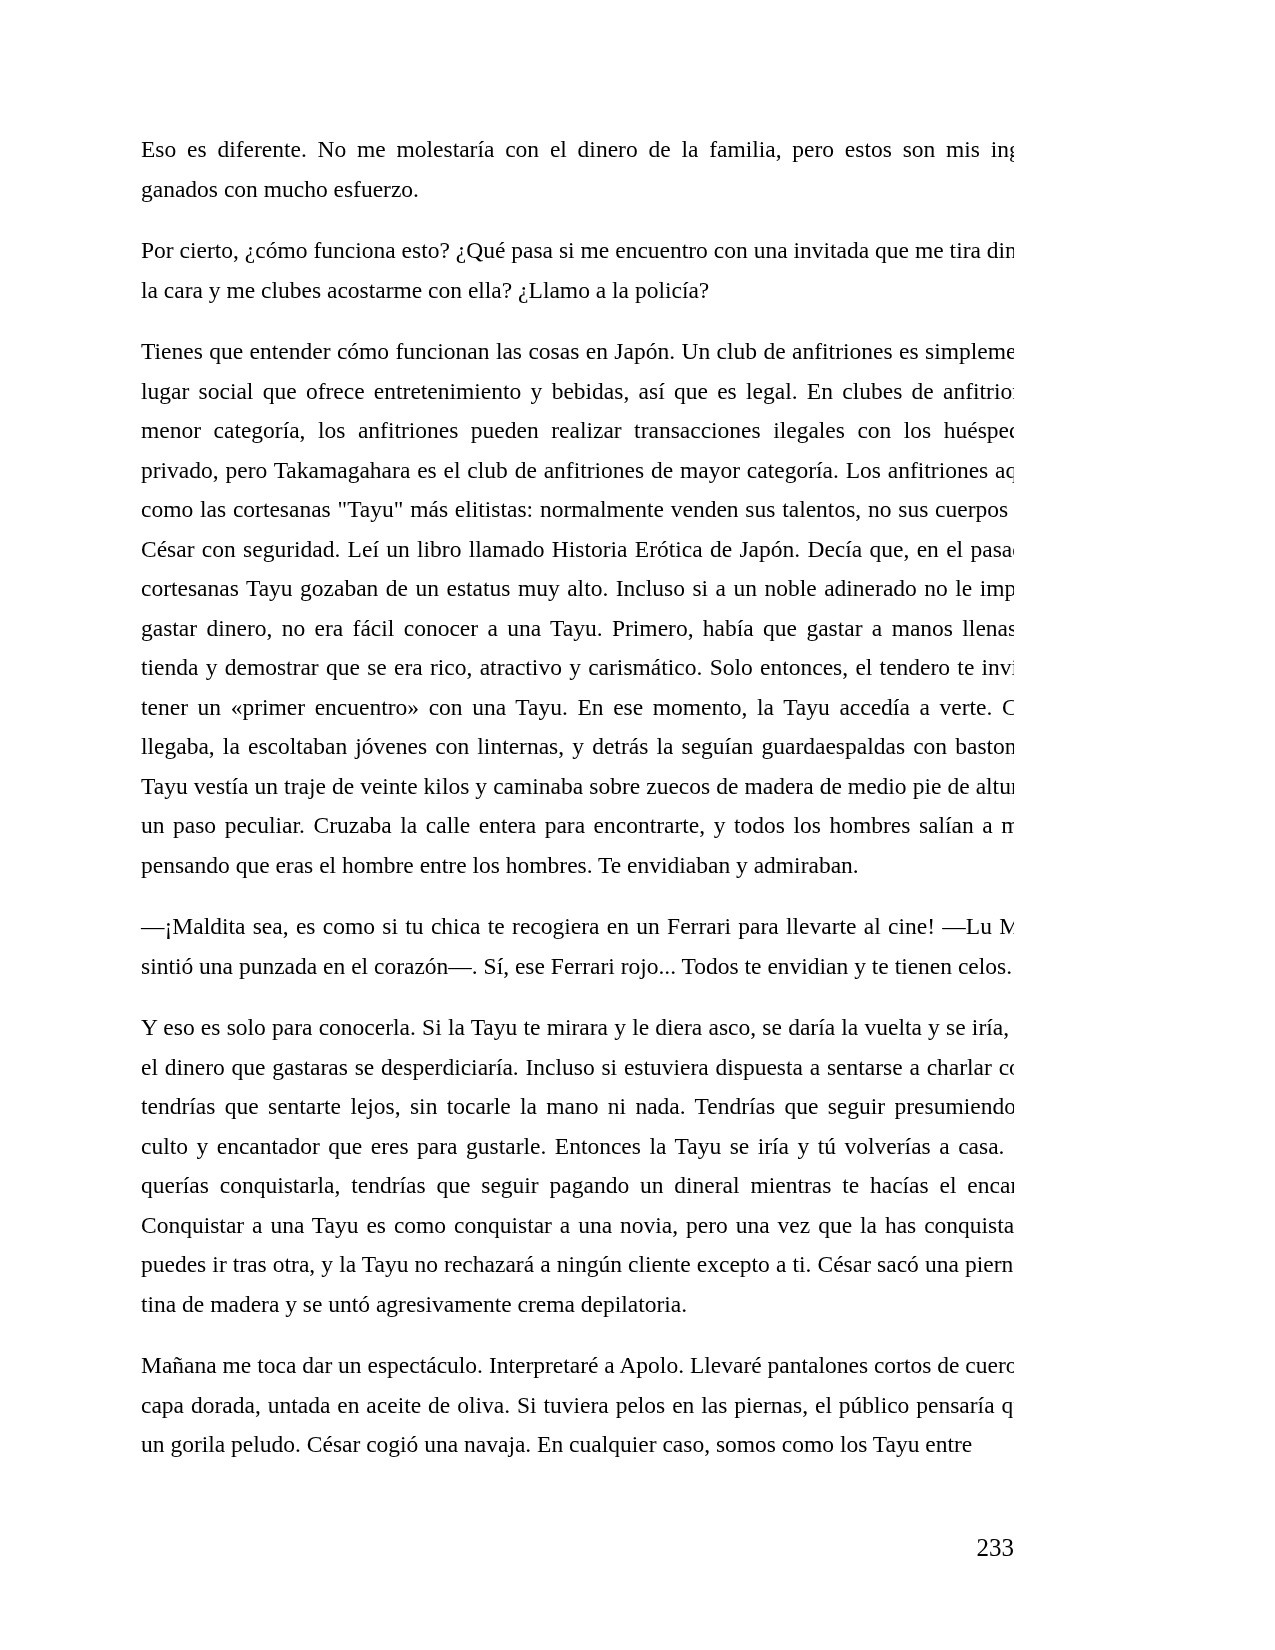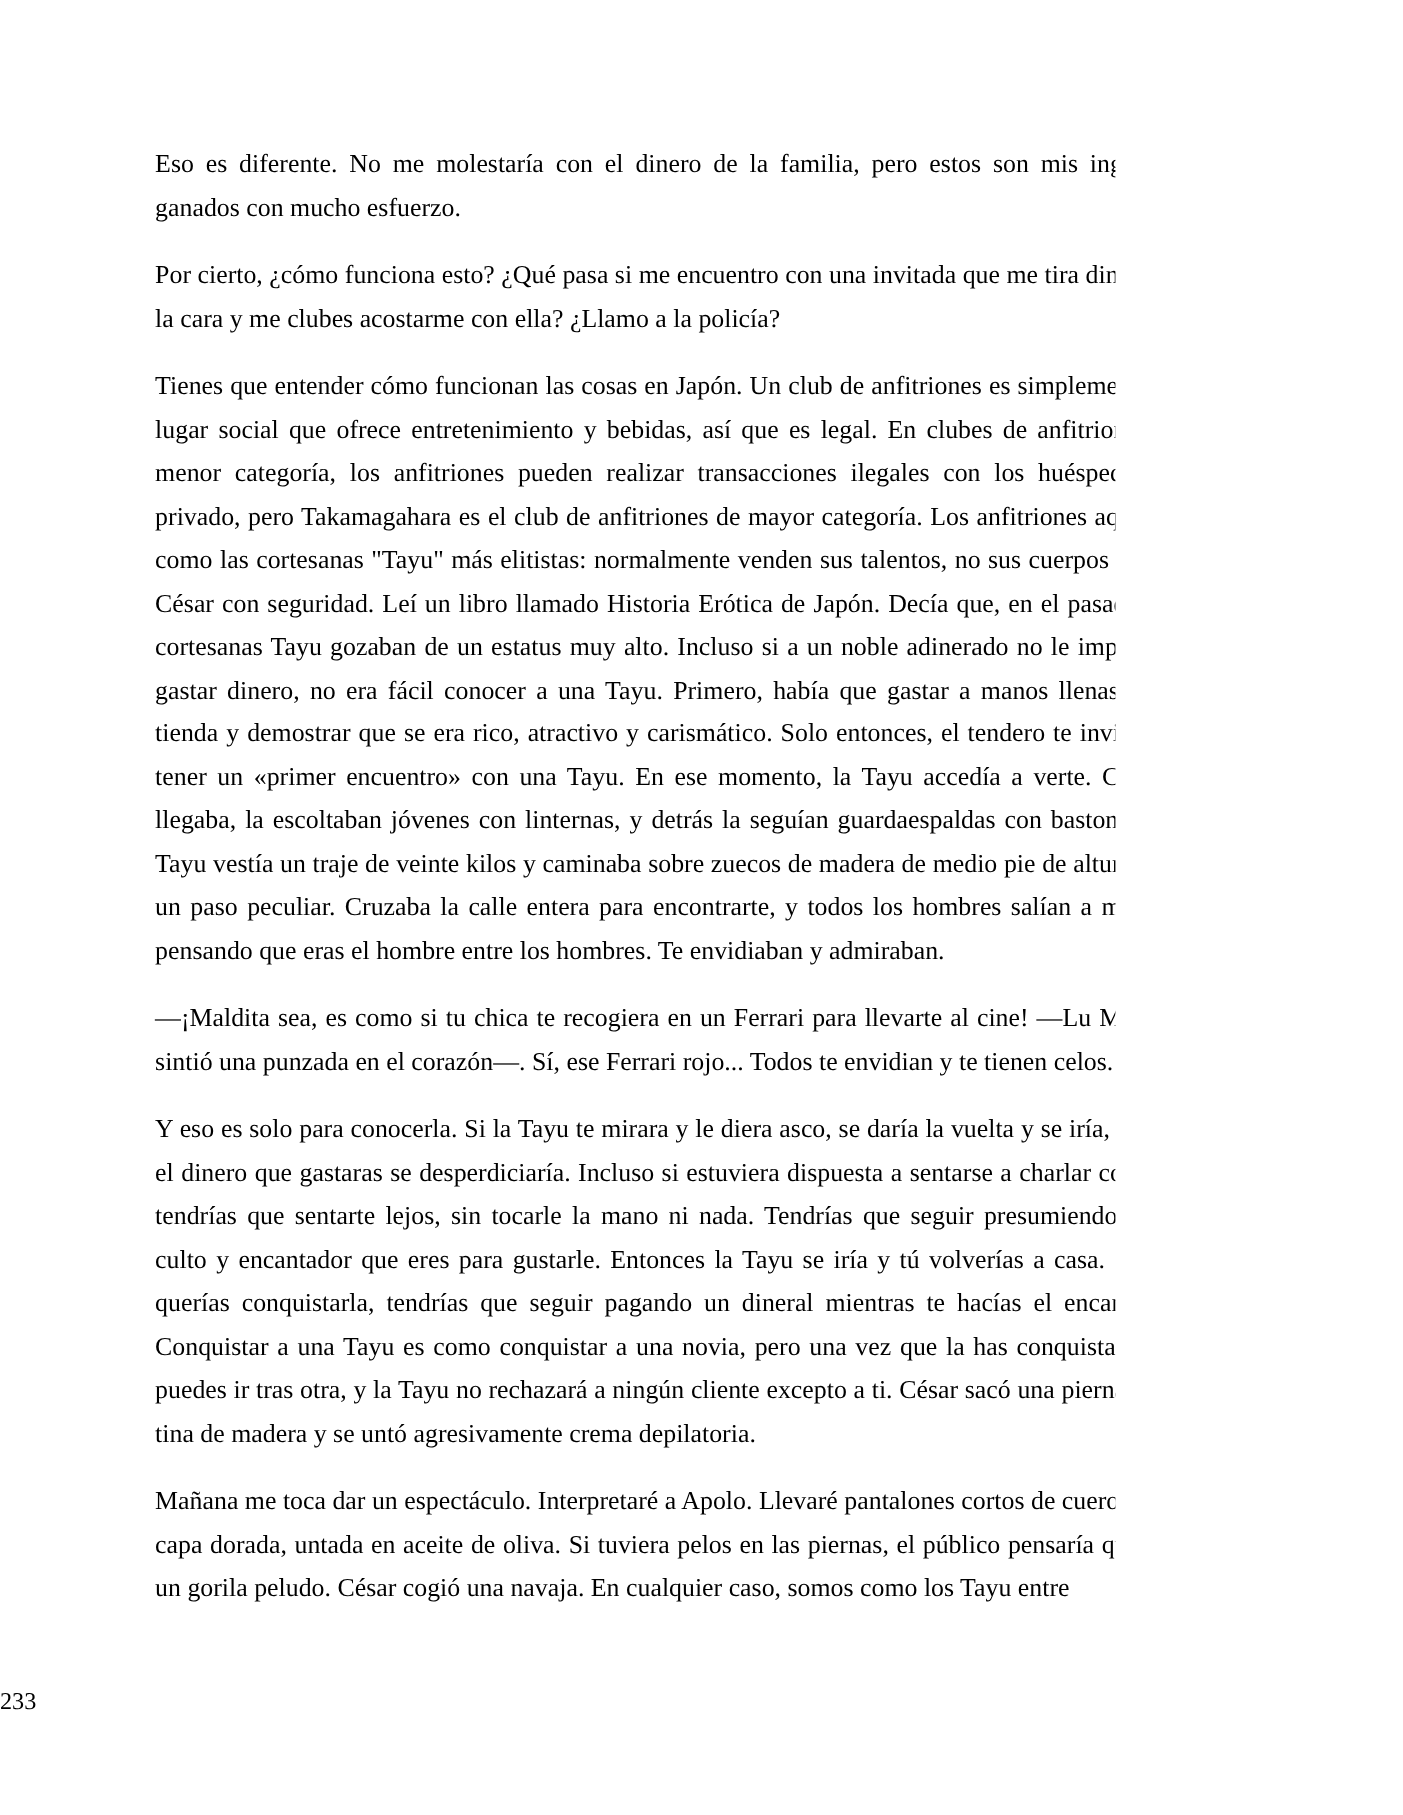--- a/index.html
+++ b/index.html
@@ -34,23 +34,23 @@
     text-align: justify;
   }
   .content p:last-of-type {
     margin-bottom: 0;
   }
   .page-number {
     position: absolute;
     left: 0;
     right: 0;
     top: 1534px;
-    text-align: left;
+    text-align: right;
     font-family: "Liberation Serif", "DejaVu Serif", serif;
-    font-size: 22px;
+    font-size: 25px;
     color: #000000;
   }
 </style>
 </head>
 <body>
 
 <div class="page">
 
   <div class="content">
     <p>Eso es diferente. No me molestaría con el dinero de la familia, pero estos son mis ingresos, ganados con mucho esfuerzo.</p>

